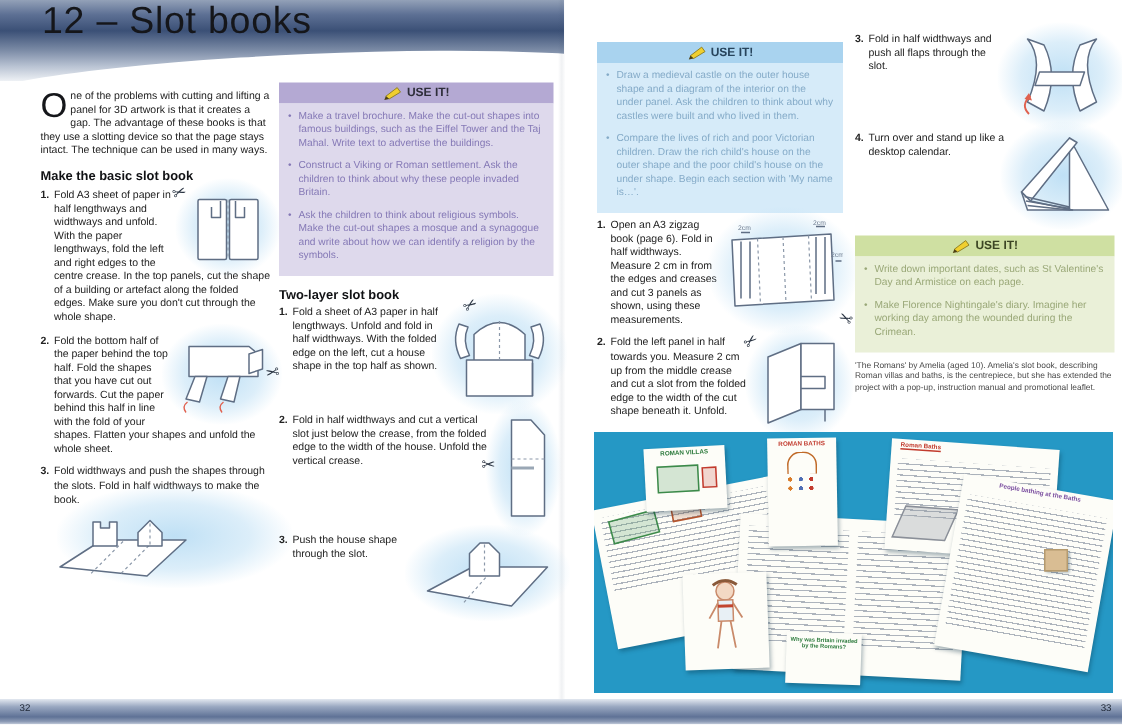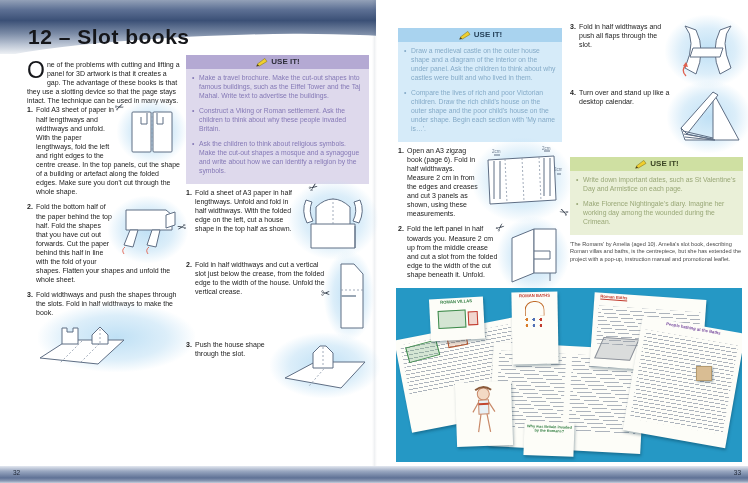--- a/index.html
+++ b/index.html
@@ -3,21 +3,21 @@
 <meta charset="utf-8">
 <style>
   html,body{margin:0;padding:0;background:#fff;}
   .sheet{position:relative;width:748px;height:483px;background:#fff;overflow:hidden;
          font-family:"Liberation Sans",sans-serif;color:#222;}
   
   .header{position:absolute;left:0;top:0;width:376px;height:54px;overflow:hidden;
     background:linear-gradient(180deg,#93a1b8 0%,#5d7094 18%,#3b5076 38%,#7b8ba6 62%,#b9c3d3 82%,#eef1f5 100%);}
   .header::after{content:"";position:absolute;left:-24px;bottom:-26px;width:460px;height:44px;
     background:#fff;border-radius:50%;transform:rotate(-2.5deg);}
-  .chapter-title{position:absolute;left:28px;top:25px;margin:0;font-size:21px;font-weight:bold;
+  .chapter-title{position:absolute;left:28px;top:0;margin:0;font-size:25px;font-weight:normal;
     letter-spacing:.5px;color:#15161a;z-index:2;}
   .gutter{position:absolute;left:372px;top:0;width:5px;height:100%;
     background:linear-gradient(to right,rgba(0,0,0,0),rgba(40,60,90,.07),rgba(0,0,0,0));}
   
   .footer{position:absolute;left:0;top:466px;width:748px;height:17px;
     background:linear-gradient(180deg,#e3e8f0 0%,#9aa8c1 30%,#5f7296 70%,#8b99b4 88%,#c6cfdd 100%);}
   .pn{position:absolute;top:3px;font-size:6.5px;color:#1d2533;}
   .pn-left{left:13px;} .pn-right{right:7px;}
   
   .col{position:absolute;font-size:7px;line-height:1.3;}
@@ -81,20 +81,21 @@
 <div class="sheet">
 
   <div class="header">
     <h1 class="chapter-title">12 – Slot books</h1>
   </div>
   <div class="gutter"></div>
 
   <div class="col colA">
     <p style="margin:0"><span class="dropcap">O</span><span>ne of the problems with cutting and lifting a panel for 3D artwork is that it creates a gap. The advantage of these books is that they use a slotting device so that the page stays intact. The technique can be used in many ways.</span></p>
 
+    <h2>Make the basic slot book</h2>
 
     <div class="step">
       <span class="num">1.</span>
       <div class="stext">
         <span class="fig" style="width:56px">
           <span class="glow"></span>
           <span class="scis" style="left:-9px;top:-3px;transform:rotate(-20deg)">✂</span>
           <svg width="56" height="52" viewBox="0 0 56 52">
             <rect class="pap" x="8" y="7" width="19" height="40" rx="1"></rect>
             <rect class="pap" x="29" y="7" width="19" height="40" rx="1"></rect>
@@ -154,20 +155,21 @@
         </svg>
         <span>USE IT!</span>
       </div>
       <div class="bd">
         <div class="bullet">Make a travel brochure. Make the cut-out shapes into famous buildings, such as the Eiffel Tower and the Taj Mahal. Write text to advertise the buildings.</div>
         <div class="bullet">Construct a Viking or Roman settlement. Ask the children to think about why these people invaded Britain.</div>
         <div class="bullet">Ask the children to think about religious symbols. Make the cut-out shapes a mosque and a synagogue and write about how we can identify a religion by the symbols.</div>
       </div>
     </div>
 
+    <h2>Two-layer slot book</h2>
 
     <div class="step">
       <span class="num">1.</span>
       <div class="stext">
         <span class="fig" style="width:72px">
           <span class="glow"></span>
           <span class="scis" style="left:12px;top:-6px;transform:rotate(-35deg)">✂</span>
           <svg width="72" height="64" viewBox="0 0 72 64">
             <path class="pap" d="M9,12 q-5,11 1,23 l6,-2 q-5,-10 -1,-19 z"></path>
             <path class="pap" d="M63,12 q5,11 -1,23 l-6,-2 q5,-10 1,-19 z"></path>

